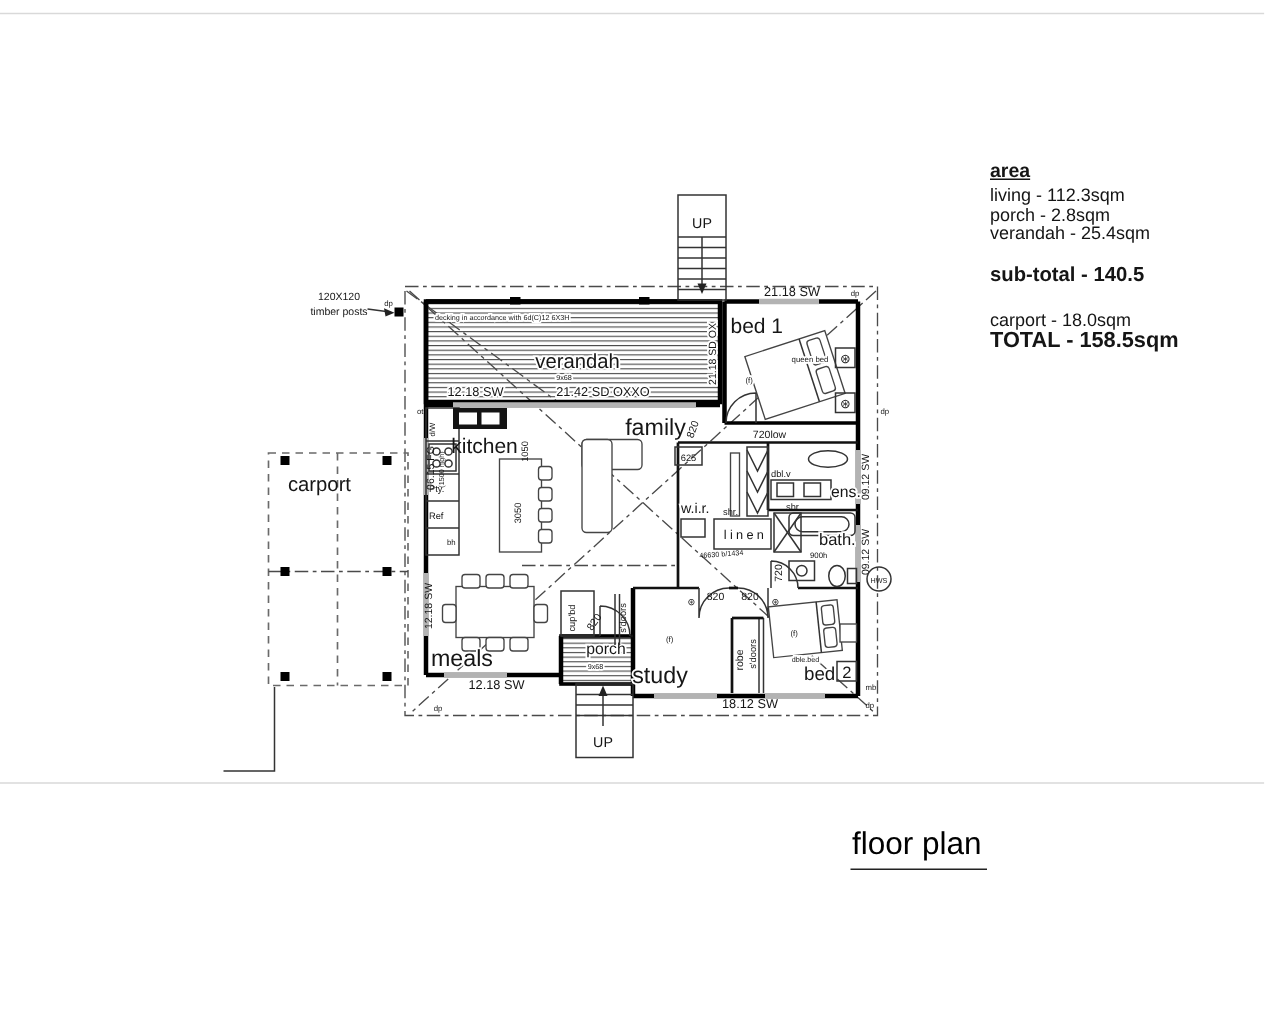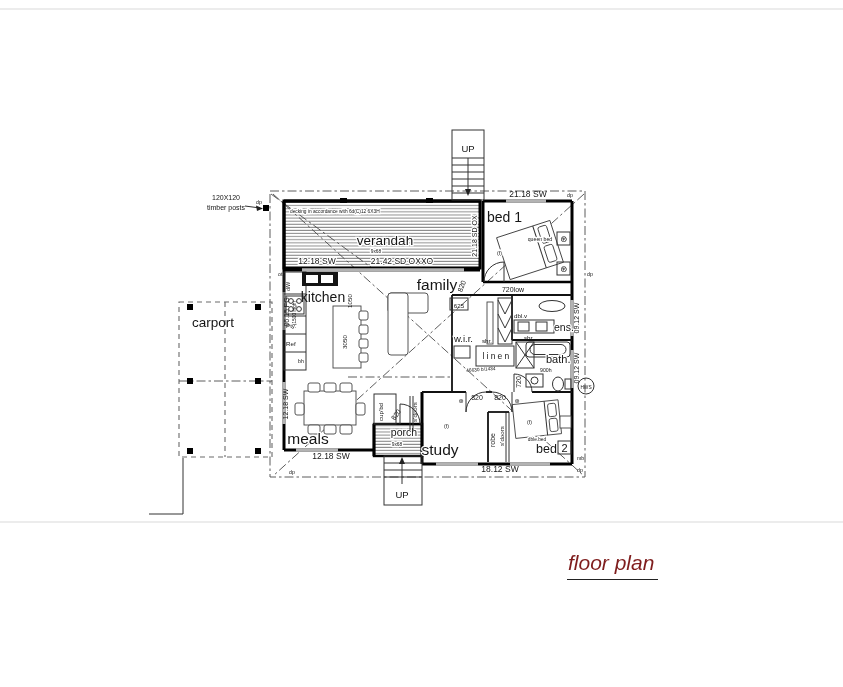--- a/index.html
+++ b/index.html
@@ -20,22 +20,22 @@
   .dash{stroke:#4a4a4a;stroke-width:0.9;fill:none;stroke-dasharray:9 3 2.5 3}
   .dashed{stroke:#6a6a6a;stroke-width:1.1;stroke-dasharray:5 4;fill:none}
   .win{stroke:#b3b3b3;stroke-width:3.6;fill:none}
   .scanline{stroke:#d9d9d9;stroke-width:1}
   
   .area-panel{position:absolute;left:660px;top:108px;width:180px;line-height:12.8px;font-size:12px;}
   .area-panel .hd{font-weight:bold;text-decoration:underline;font-size:13px;margin-bottom:3px;}
   .area-panel .sub{font-weight:bold;font-size:13.5px;margin-top:15px;}
   .area-panel .cp{margin-top:17px;}
   .area-panel .tot{font-weight:bold;font-size:14.5px;margin-top:1px;}
-  .drawing-title{position:absolute;left:567px;top:551px;font-size:21px;color:#7f1d1d;
-                 padding:0 4px 4px 1px;border-bottom:1.6px solid #222;font-style:italic;}
+  .drawing-title{position:absolute;left:567px;top:551px;font-size:21px;color:#000000;
+                 padding:0 4px 4px 1px;border-bottom:1.6px solid #222;}
 </style>
 </head>
 <body>
 
 <div id="canvas">
 
 <svg viewBox="0 0 843 687" width="843" height="687">
   <defs>
     <pattern id="deckH" width="6" height="3.1" patternUnits="userSpaceOnUse">
       <line x1="0" y1="1" x2="6" y2="1" stroke="#4c4c4c" stroke-width="0.75"></line>
@@ -312,17 +312,26 @@
     <circle class="w1" cx="586" cy="386" r="8" fill="#fff"></circle>
     <text class="t4 mid" x="586" y="388.5">HWS</text>
     <text class="t7 mid" x="226" y="200">120X120</text>
     <text class="t7 mid" x="226" y="210">timber posts</text>
     <line class="w1" x1="245" y1="206" x2="260" y2="208"></line>
     <polygon points="263,208.5 256,205.5 257,211" fill="#222"></polygon>
   </g>
 </svg>
 
 
+<div class="area-panel">
+  <div class="hd">area</div>
+  <div>living - 112.3sqm</div>
+  <div>porch - 2.8sqm</div>
+  <div>verandah - 25.4sqm</div>
+  <div class="sub">sub-total - 140.5</div>
+  <div class="cp">carport - 18.0sqm</div>
+  <div class="tot">TOTAL - 158.5sqm</div>
+</div>
 
 
 <div class="drawing-title">floor plan</div>
 
 </div>
 
 </body></html>

